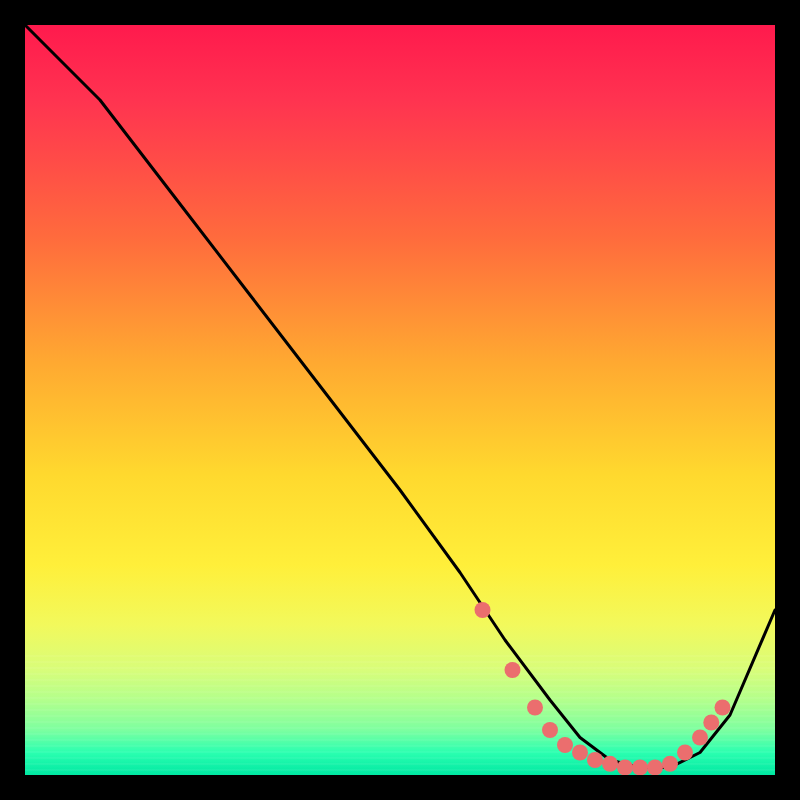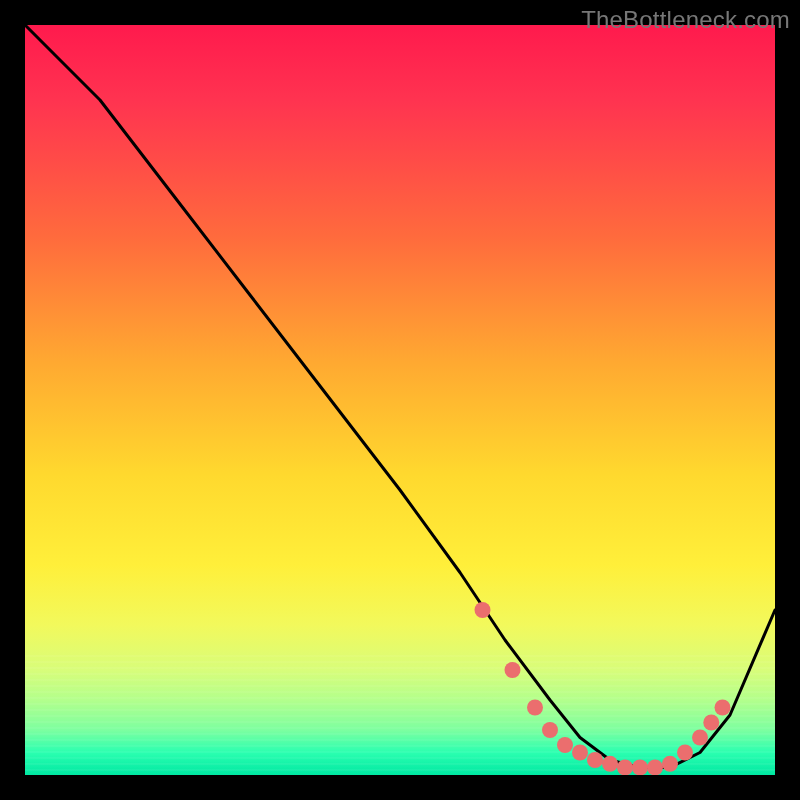--- a/index.html
+++ b/index.html
@@ -75,21 +75,20 @@
     inset: 0;
     width: 100%;
     height: 100%;
     z-index: 20;
   }
 </style>
 </head>
 <body>
 
 <div class="frame">
-  <div class="watermark">TheBottleneck.com</div>
 
   <div class="plot-area">
     <div class="gradient"></div>
     <svg class="curve" viewBox="0 0 750 750" preserveAspectRatio="none">
       <path id="curve-path" fill="none" stroke="#000" stroke-width="3" stroke-linejoin="round" stroke-linecap="round" d="M0.0 0.0 L30.0 30.0 L75.0 75.0 L150.0 172.5 L225.0 270.0 L300.0 367.5 L375.0 465.0 L435.0 547.5 L480.0 615.0 L525.0 675.0 L555.0 712.5 L585.0 735.0 L615.0 742.5 L645.0 742.5 L675.0 727.5 L705.0 690.0 L750.0 585.0"></path>
       <g id="marker-group">
           <circle cx="457.5" cy="585.0" r="8" fill="#eb6e6e"></circle>
           <circle cx="487.5" cy="645.0" r="8" fill="#eb6e6e"></circle>
           <circle cx="510.0" cy="682.5" r="8" fill="#eb6e6e"></circle>
           <circle cx="525.0" cy="705.0" r="8" fill="#eb6e6e"></circle>

